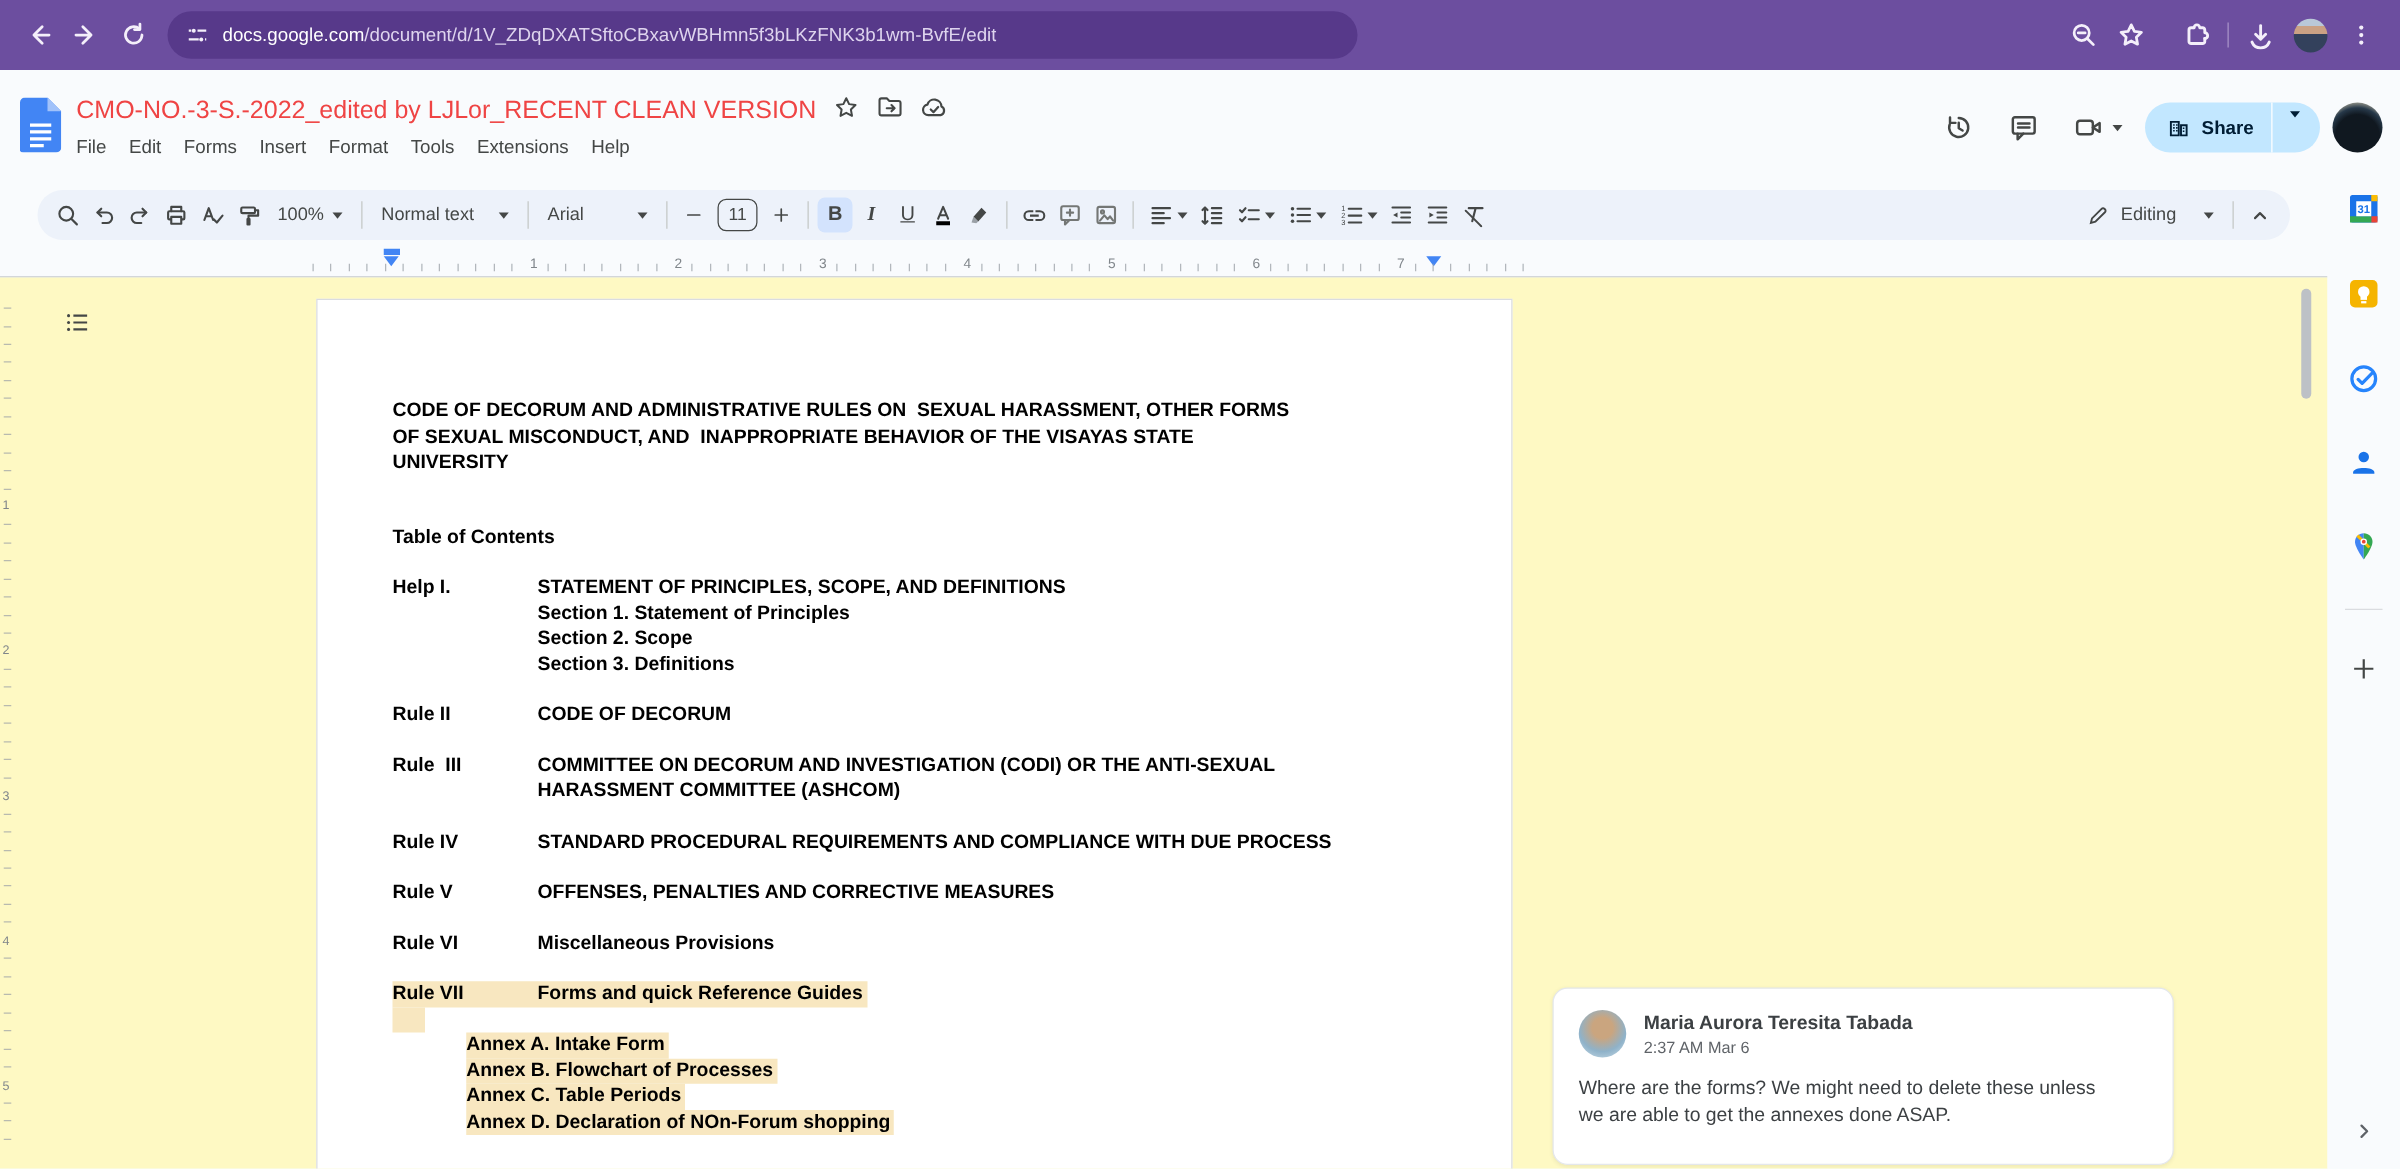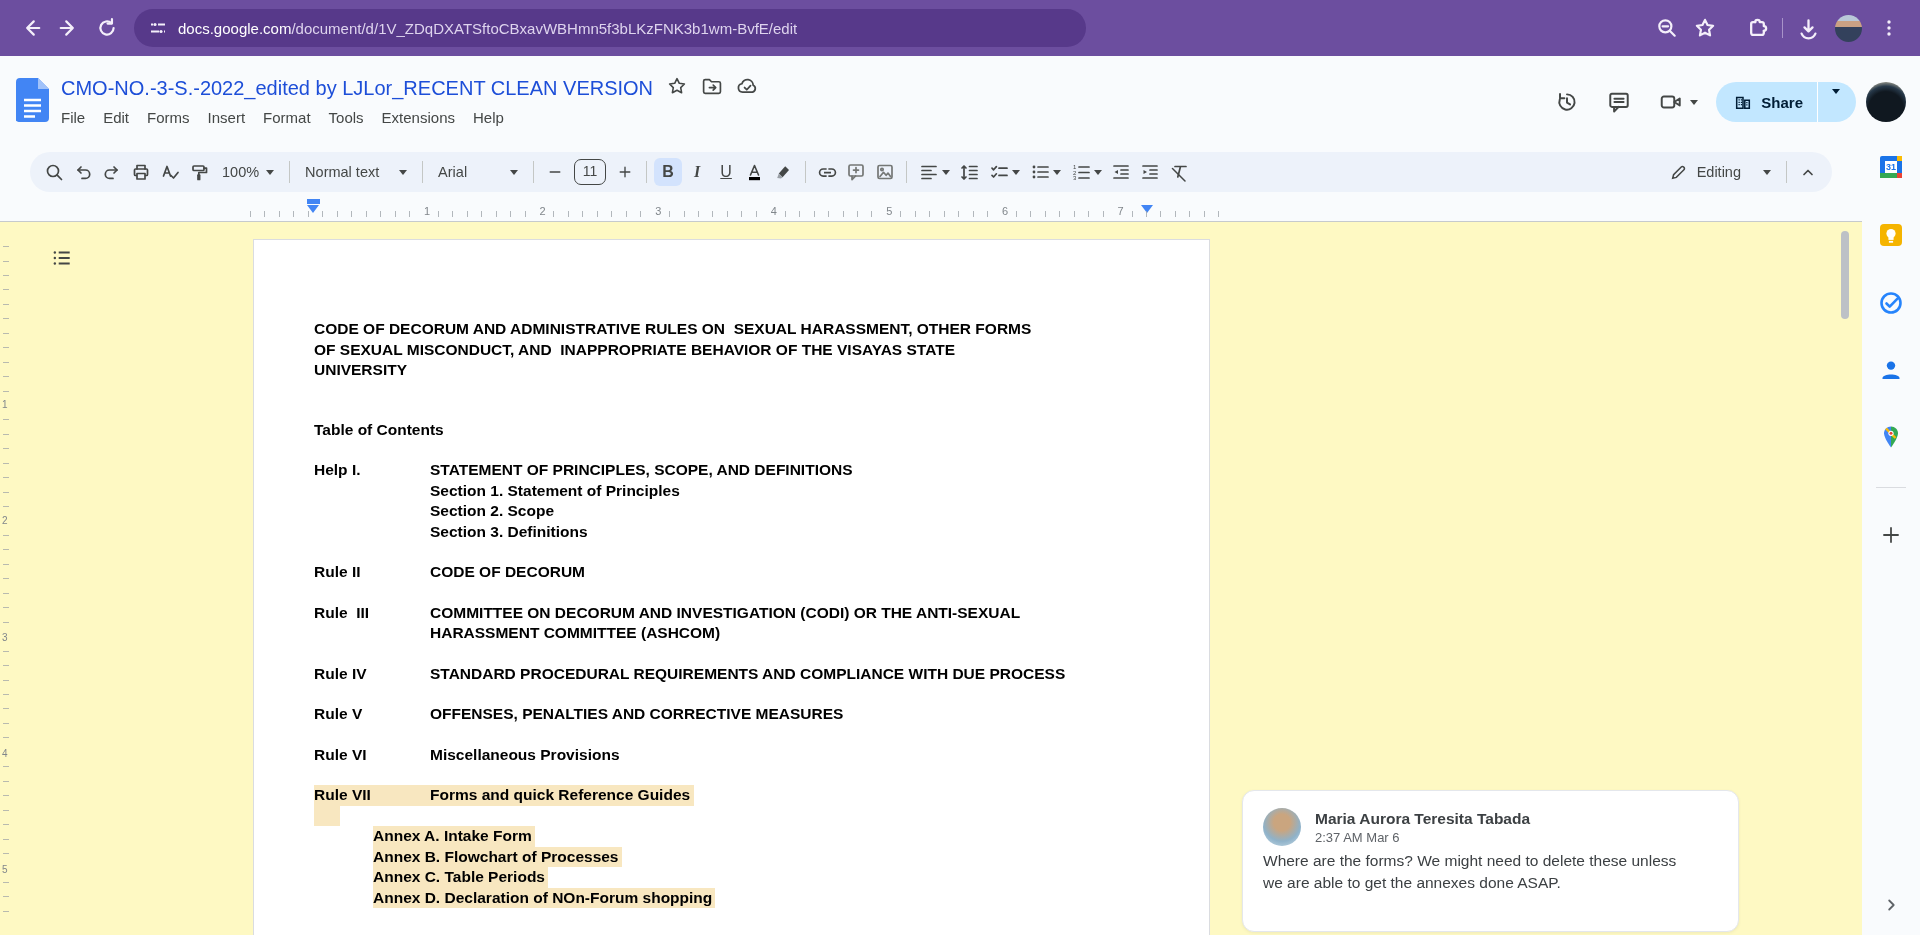--- a/index.html
+++ b/index.html
@@ -16,21 +16,21 @@
   #url-text .path { color:#ded4ee; }
   .bsep { width:1px; height:20px; background:#a893c9; margin:0 6px; flex:none; }
   #browser-avatar { width:27px; height:27px; border-radius:50%; flex:none; margin:0 8px;
     background:linear-gradient(180deg,#b9c8d8 0 22%,#caa184 22% 46%,#33415c 46%); }
 
   
   #docs-header { height:92px; background:#f9fbfd; display:flex; align-items:center; padding-left:16px; }
   #docs-logo { flex:none; margin-right:12px; }
   #title-block { display:flex; flex-direction:column; justify-content:center; min-width:0; }
   #title-row { display:flex; align-items:center; gap:14px; height:30px; }
-  #doc-title { font-size:20px; color:#1d4ed8; font-weight:400; white-space:nowrap; }
+  #doc-title { font-size:20px; color:#ef4444; font-weight:400; white-space:nowrap; }
   .hicon svg { stroke:#444746; fill:none; stroke-width:1.6; stroke-linecap:round; stroke-linejoin:round; }
   #menubar { display:flex; height:28px; align-items:center; margin-left:-9px; }
   .menu-item { font-size:15px; color:#444746; padding:3px 9px; border-radius:6px; cursor:default; }
   #header-right { margin-left:auto; display:flex; align-items:center; gap:10px; padding-right:14px; }
   .hr-btn { width:42px; height:42px; border-radius:50%; display:flex; align-items:center; justify-content:center; }
   .hr-btn svg { stroke:#444746; fill:none; stroke-width:1.8; stroke-linecap:round; stroke-linejoin:round; }
   #share-btn { height:40px; background:var(--c-sharebg,#c2e7ff); color:var(--c-sharetext,#001d35);
     border-radius:20px; display:flex; align-items:center; padding:0 6px 0 18px; font-size:15px; font-weight:600; }
   #share-divider { width:1px; height:40px; background:#fff; margin:0 4px 0 14px; }
   #share-caret { padding:0 10px; }
@@ -83,21 +83,21 @@
   #scroll-thumb { position:absolute; right:13px; top:9px; width:8px; height:88px; border-radius:4px; background:#bdc1c6; }
 
   
   #comment-card { position:absolute; left:1242px; top:568px; width:497px; height:142px;
     background:#fff; border:1px solid #e4e7ec; border-radius:12px; box-shadow:0 1px 3px rgba(60,64,67,.08); padding:17px 20px; }
   #comment-head { display:flex; gap:14px; align-items:center; }
   #comment-avatar { width:38px; height:38px; border-radius:50%; flex:none;
     background:radial-gradient(circle at 50% 38%, #caa57f 0 27%, #8fb2c9 62%, #cfe0ea); }
   #comment-author { font-size:15.5px; font-weight:600; color:#3c4043; }
   #comment-time { font-size:13px; color:#5f6368; margin-top:2px; }
-  #comment-text { margin-top:4px; font-size:15.5px; line-height:22px; color:#3c4043; max-width:435px; }
+  #comment-text { margin-top:14px; font-size:15.5px; line-height:22px; color:#3c4043; max-width:435px; }
 
   
   #rail { width:58px; position:relative; background:#f9fbfd; flex:none; }
   .rail-icon { position:absolute; left:16px; width:26px; height:26px; }
   #rail-divider { position:absolute; left:14px; top:339px; width:30px; height:1px; background:#dadce0; }
   #rail-plus { position:absolute; left:16px; top:374px; width:26px; height:26px; display:flex; align-items:center; justify-content:center; }
   #panel-chevron { position:absolute; left:16px; top:744px; width:26px; height:26px; display:flex; align-items:center; justify-content:center; }
 </style>
 </head>
 <body>

